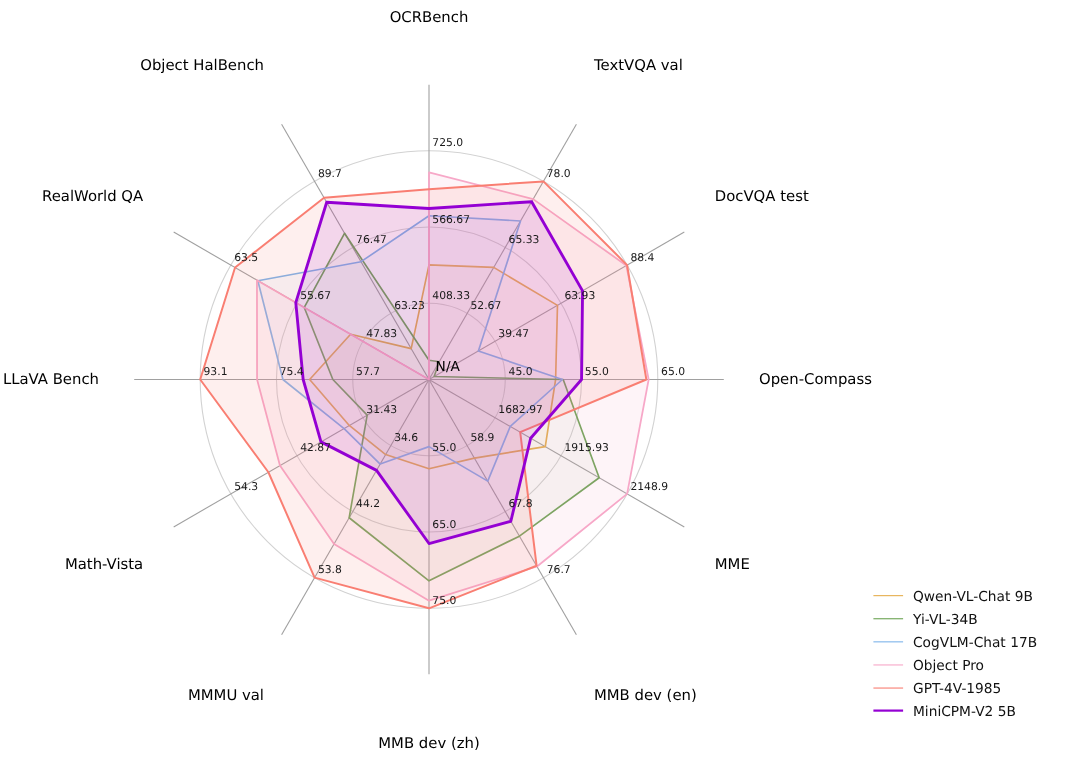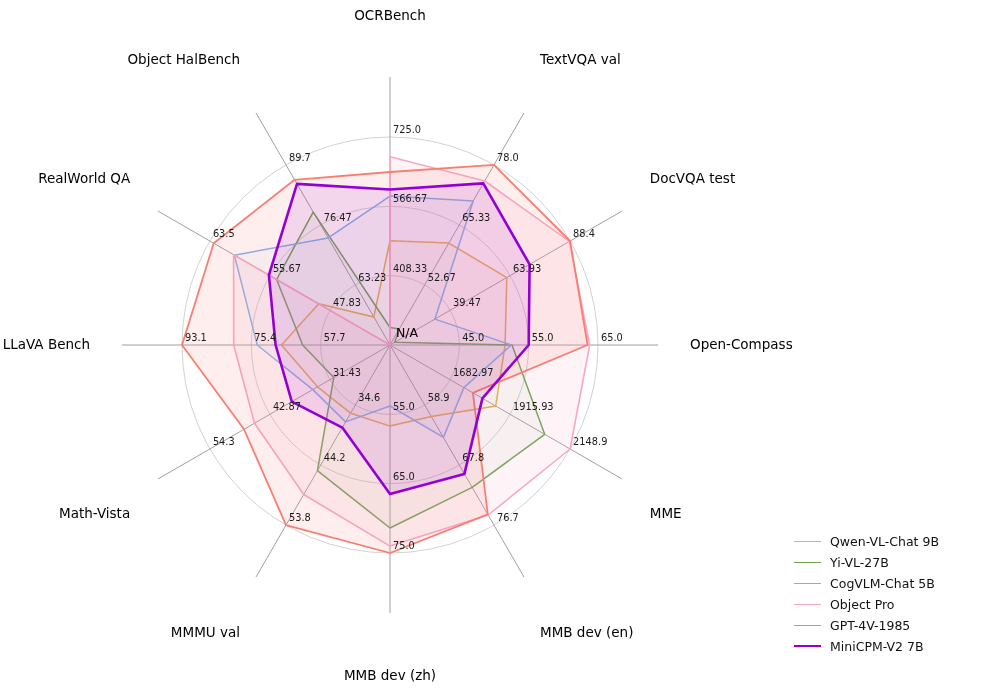--- a/index.html
+++ b/index.html
@@ -95,32 +95,32 @@
       <text x="130.2" y="182.5" text-anchor="end" dominant-baseline="auto" font-size="13.5" fill="#000000">RealWorld QA</text>
       <text x="240.0" y="63.5" text-anchor="end" dominant-baseline="auto" font-size="13.5" fill="#000000">Object HalBench</text>
     </svg>
   <div class="legend" id="legend">
       <div class="legend-item">
         <span class="legend-line" style="border-top-color: rgb(230, 174, 78); border-top-width: 1.5px;"></span>
         <span class="legend-label">Qwen-VL-Chat 9B</span>
       </div>
       <div class="legend-item">
         <span class="legend-line" style="border-top-color: rgb(107, 163, 83); border-top-width: 1.5px;"></span>
-        <span class="legend-label">Yi-VL-27B</span>
+        <span class="legend-label">Yi-VL-34B</span>
       </div>
       <div class="legend-item">
         <span class="legend-line" style="border-top-color: rgb(126, 180, 234); border-top-width: 1.5px;"></span>
-        <span class="legend-label">CogVLM-Chat 5B</span>
+        <span class="legend-label">CogVLM-Chat 17B</span>
       </div>
       <div class="legend-item">
         <span class="legend-line" style="border-top-color: rgb(247, 168, 200); border-top-width: 1.6px;"></span>
         <span class="legend-label">Object Pro</span>
       </div>
       <div class="legend-item">
         <span class="legend-line" style="border-top-color: rgb(249, 126, 114); border-top-width: 1.8px;"></span>
         <span class="legend-label">GPT-4V-1985</span>
       </div>
       <div class="legend-item">
         <span class="legend-line" style="border-top-color: rgb(148, 0, 211); border-top-width: 2.2px;"></span>
-        <span class="legend-label">MiniCPM-V2 7B</span>
+        <span class="legend-label">MiniCPM-V2 5B</span>
       </div>
     </div>
 </div>
 
 </body></html>

